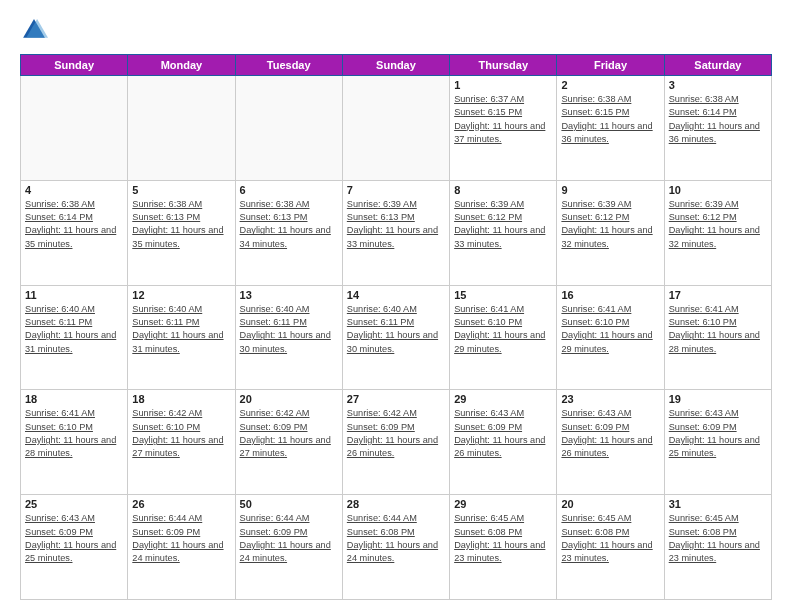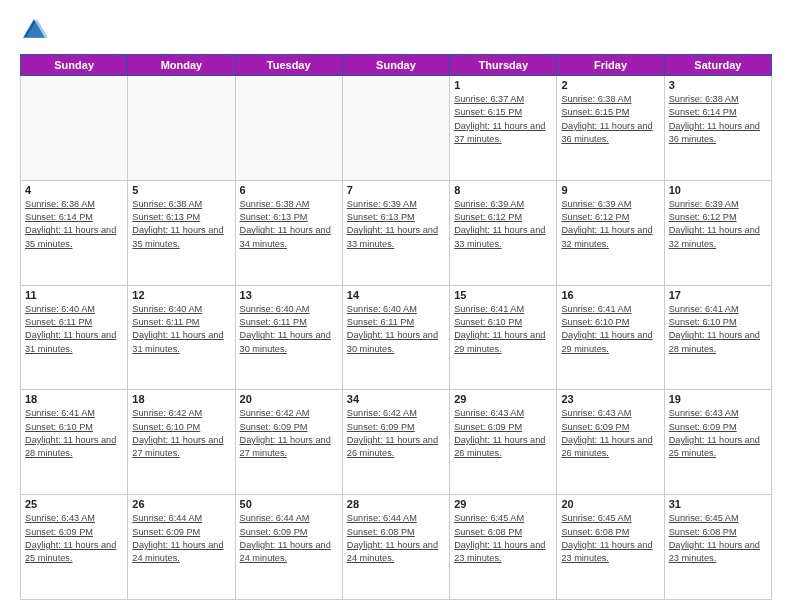--- a/index.html
+++ b/index.html
@@ -213,21 +213,21 @@
           </td>
           <td>
             <span class="day-num">18</span>
             <div class="day-info">Sunrise: 6:42 AM<br>Sunset: 6:10 PM<br>Daylight: 11 hours and 27 minutes.</div>
           </td>
           <td>
             <span class="day-num">20</span>
             <div class="day-info">Sunrise: 6:42 AM<br>Sunset: 6:09 PM<br>Daylight: 11 hours and 27 minutes.</div>
           </td>
           <td>
-            <span class="day-num">34</span>
+            <span class="day-num">27</span>
             <div class="day-info">Sunrise: 6:42 AM<br>Sunset: 6:09 PM<br>Daylight: 11 hours and 26 minutes.</div>
           </td>
           <td>
             <span class="day-num">29</span>
             <div class="day-info">Sunrise: 6:43 AM<br>Sunset: 6:09 PM<br>Daylight: 11 hours and 26 minutes.</div>
           </td>
           <td>
             <span class="day-num">23</span>
             <div class="day-info">Sunrise: 6:43 AM<br>Sunset: 6:09 PM<br>Daylight: 11 hours and 26 minutes.</div>
           </td>

